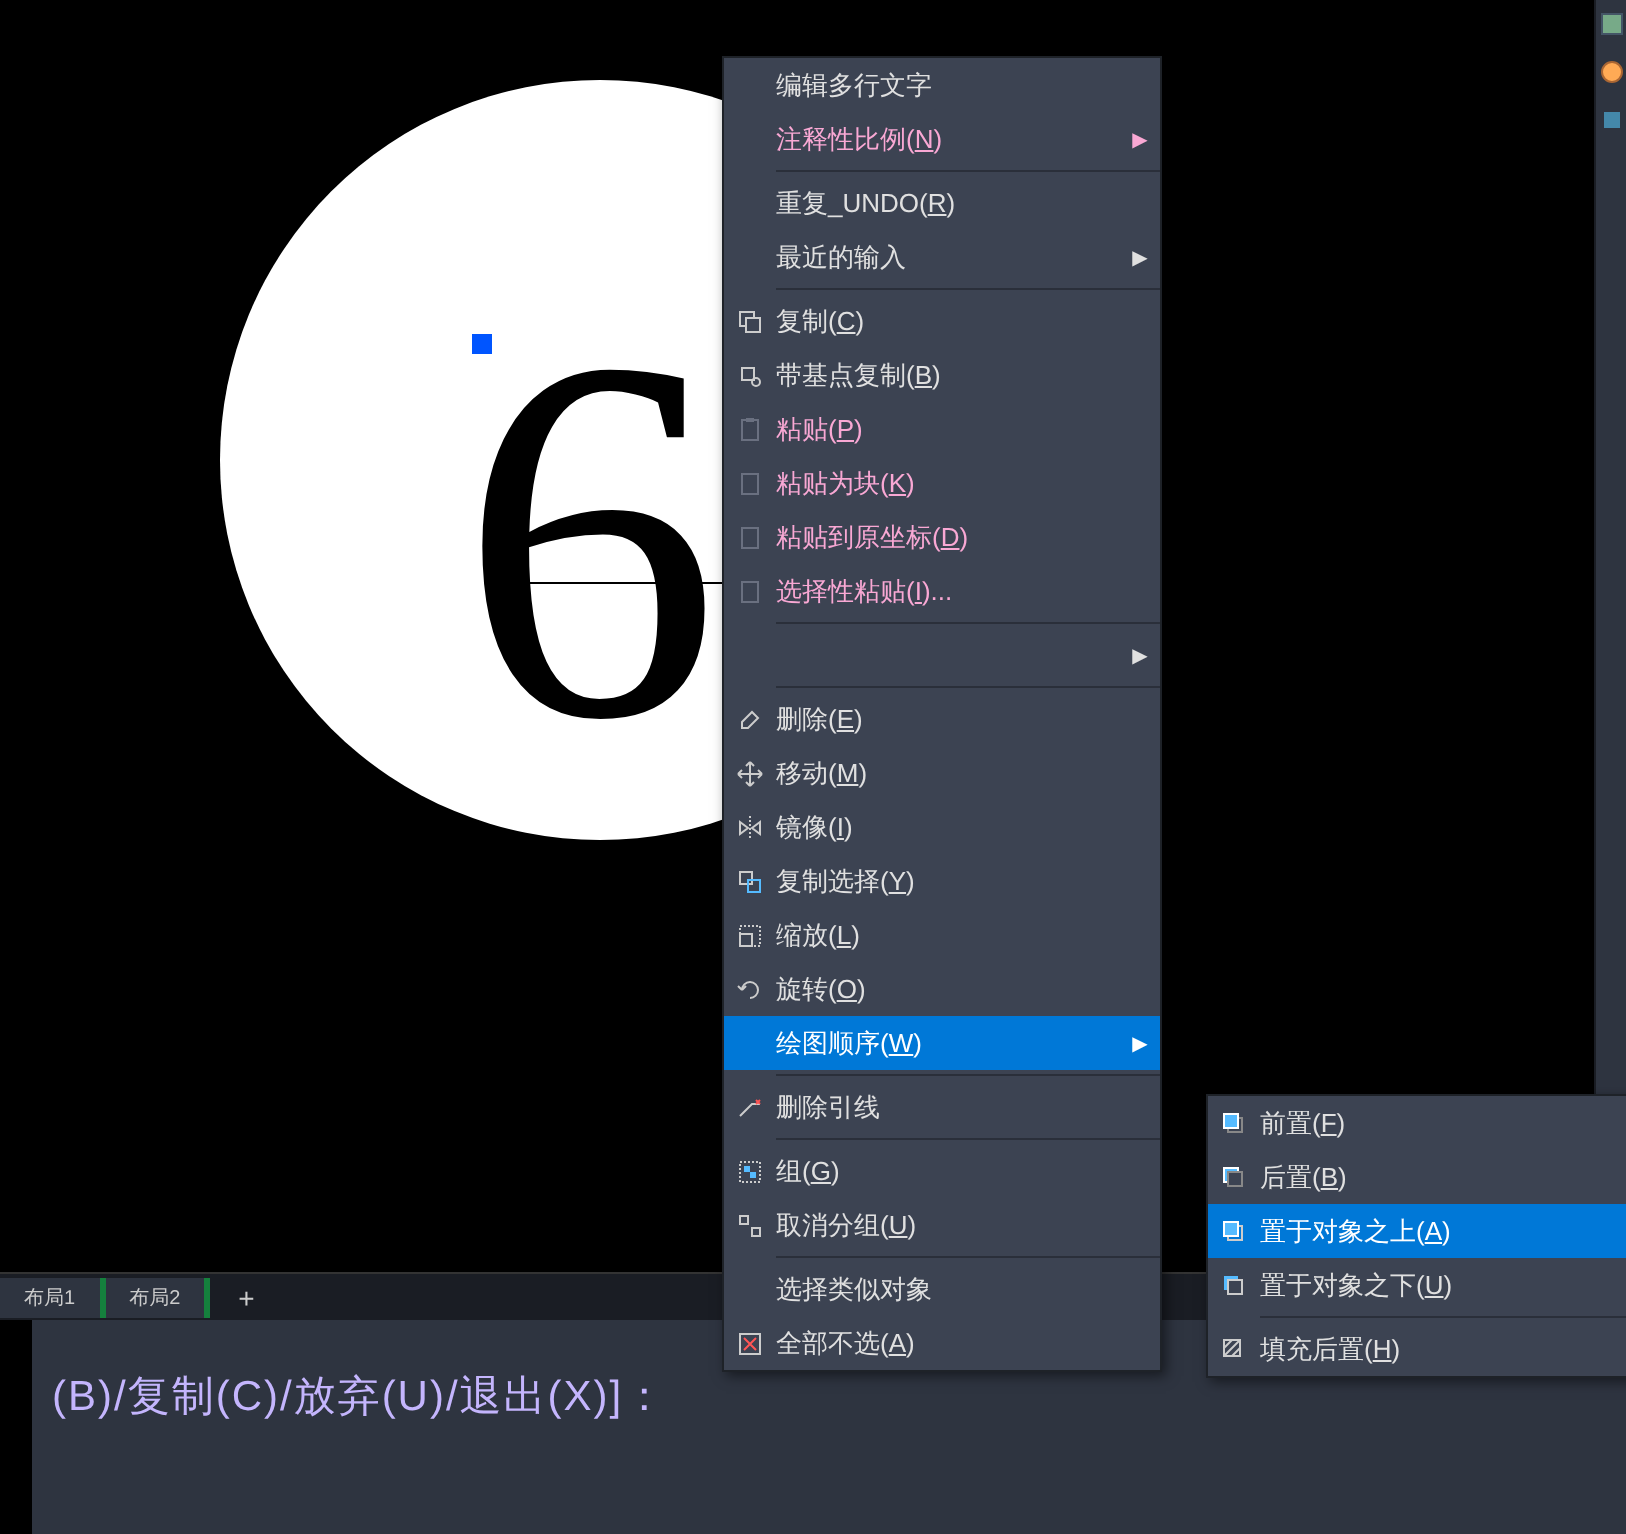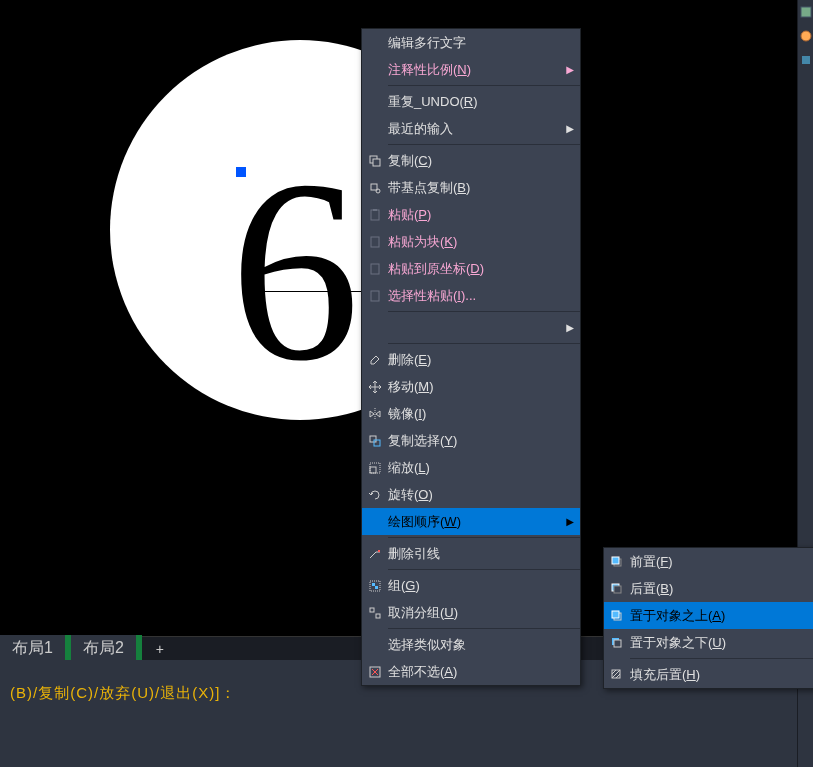--- a/index.html
+++ b/index.html
@@ -9,31 +9,31 @@
     .white-circle { position: absolute; top: 40px; left: 110px; width: 380px; height: 380px; background: #fff; border-radius: 50%; }
     .big-6 { position: absolute; top: 140px; left: 230px; font-family: Georgia, "Times New Roman", serif; font-size: 260px; color: #000; font-weight: normal; line-height: 1; }
     .grip { position: absolute; top: 167px; left: 236px; width: 10px; height: 10px; background: #0055ff; }
     .xline { position: absolute; top: 291px; left: 265px; width: 100px; height: 1px; background: #000; }
 
     .right-panel { position: absolute; top: 0; right: 0; width: 16px; height: 767px; background: #2e3440; border-left: 1px solid #1a1d24; }
     .rp-icon { width: 16px; height: 24px; display: flex; align-items: center; justify-content: center; }
     .rp-icon svg { width: 12px; height: 12px; }
 
     .tabs { position: absolute; top: 636px; left: 0; width: 797px; height: 24px; background: #1a1d24; display: flex; align-items: center; border-top: 1px solid #333; }
-    .tab { padding: 3px 12px; color: #ccc; font-size: 16px; background: #2e3440; border-right: 6px solid #15803d; cursor: pointer; }
+    .tab { padding: 3px 12px; color: #ccc; font-size: 10px; background: #2e3440; border-right: 3px solid #15803d; cursor: pointer; }
     .tab-plus { padding: 3px 14px; color: #ccc; font-size: 14px; cursor: pointer; }
     
-    .command-area { position: absolute; top: 660px; left: 0; width: 797px; height: 107px; background: #2e3440; padding: 24px 10px; color: #eab308; font-size: 15px; font-family: "SimSun", monospace; letter-spacing: 1px; }
+    .command-area { position: absolute; top: 660px; left: 16px; width: 797px; height: 107px; background: #2e3440; padding: 24px 10px; color: #c4b5fd; font-size: 21px; font-family: "SimSun", monospace; letter-spacing: 1px; }
 
     .context-menu { position: absolute; top: 28px; left: 361px; width: 220px; background: #3c4352; border: 1px solid #1e2228; box-shadow: 2px 2px 6px rgba(0,0,0,0.5); }
     .submenu { position: absolute; top: 547px; left: 579px; width: 226px; background: #3c4352; border: 1px solid #1e2228; box-shadow: 2px 2px 6px rgba(0,0,0,0.5); margin-left: 24px; }
     
     .menu-item { display: flex; align-items: center; height: 27px; color: #e0e0e0; font-size: 13px; cursor: default; position: relative; justify-content: space-between; }
     .menu-item.disabled { color: #f9a8d4; }
-    .menu-item.highlighted { background: #0078d7; color: #000000; }
+    .menu-item.highlighted { background: #0078d7; color: #ffffff; }
     .menu-icon { width: 26px; height: 27px; display: flex; align-items: center; justify-content: center; flex-shrink: 0; }
     .menu-icon svg { width: 14px; height: 14px; }
     .menu-text { flex: 1; padding-right: 8px; white-space: nowrap; }
     .menu-arrow { width: 14px; text-align: center; font-size: 10px; padding-right: 6px; }
     .menu-separator { height: 1px; background: #2a2f3a; margin: 2px 0 2px 26px; }
     
     .underline { text-decoration: underline; }
   </style>
 </head>
 <body>

